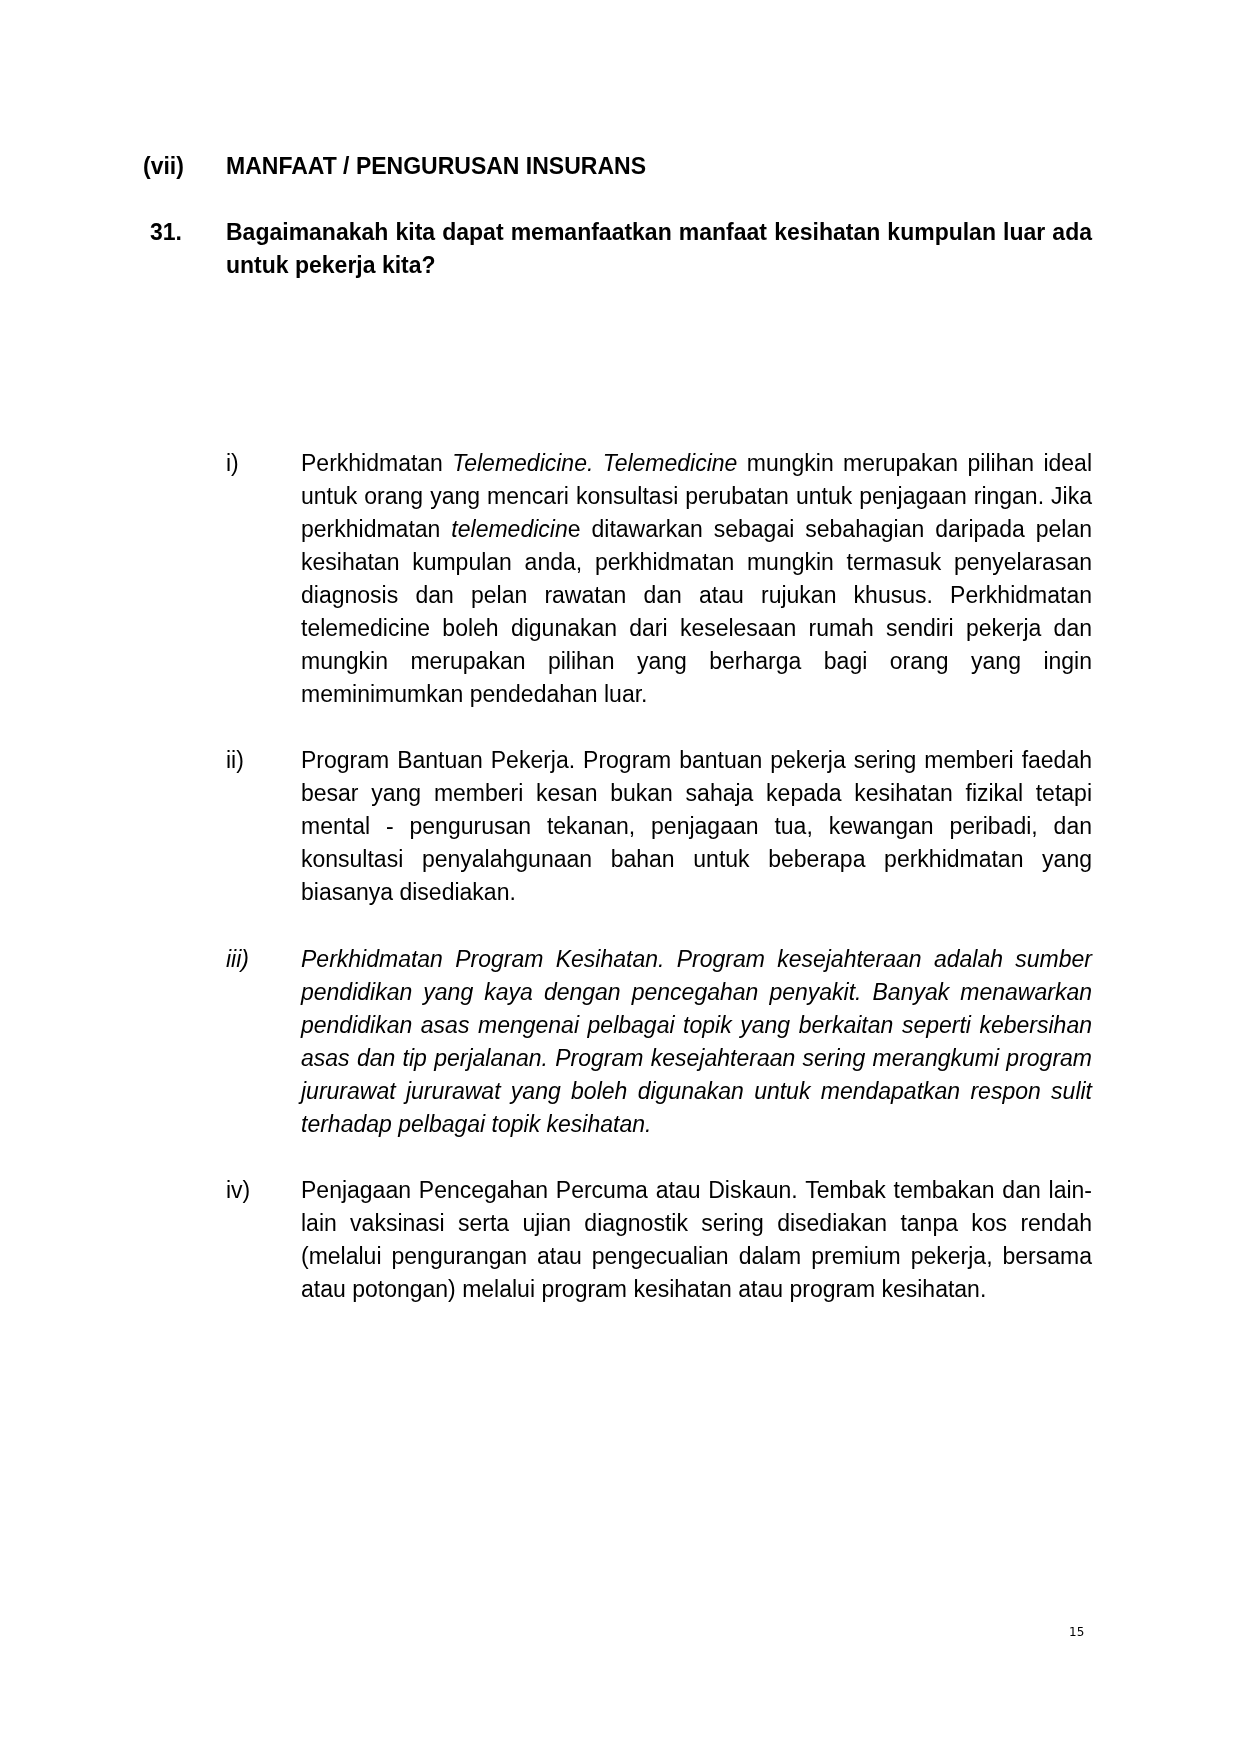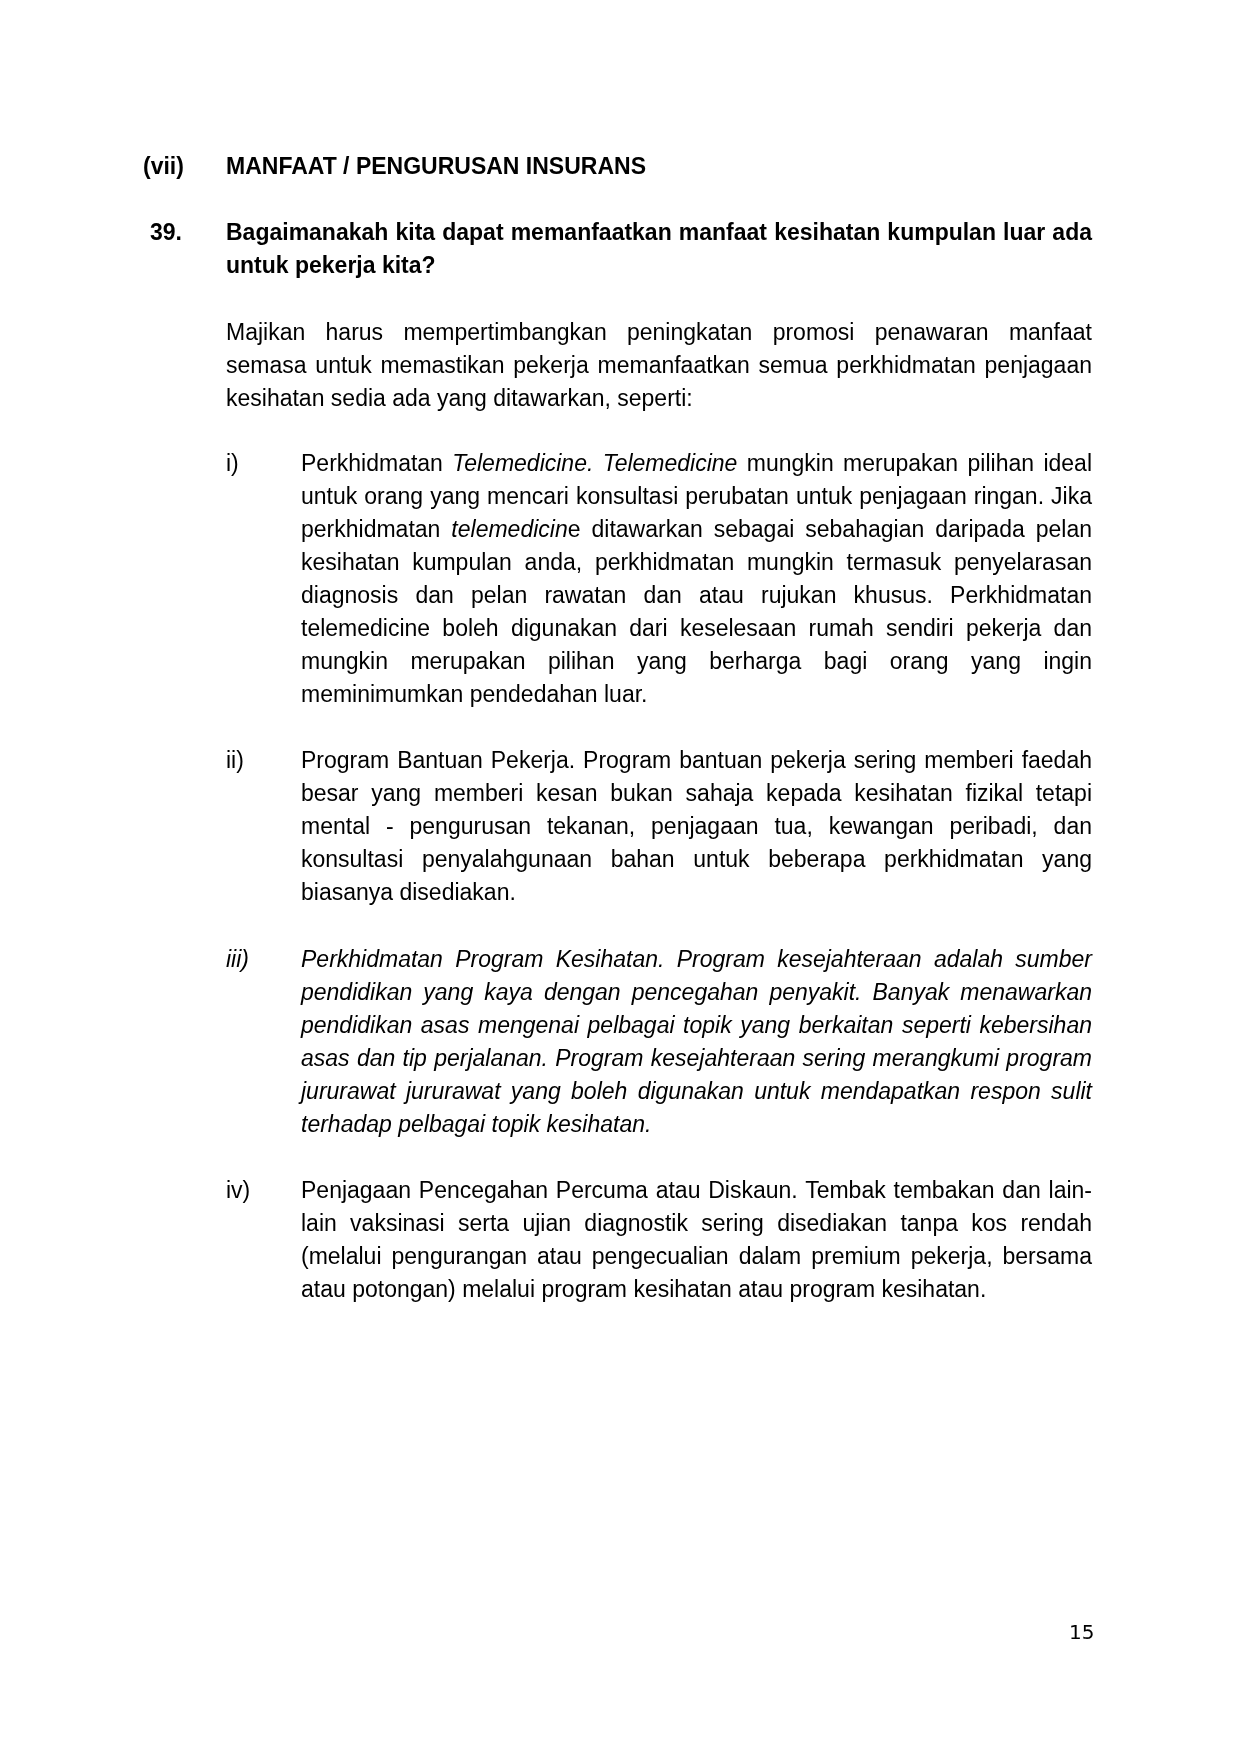--- a/index.html
+++ b/index.html
@@ -82,39 +82,38 @@
       text-align: justify;
     }
     .item-1 { margin-bottom: 33px; }
     .item-2 { margin-bottom: 34px; }
     .item-3 { margin-bottom: 33px; font-style: italic; }
     .page-number {
       position: absolute;
       left: 1069px;
       top: 1620px;
       font-family: "DejaVu Sans", sans-serif;
-      font-size: 20px;
+      font-size: 12px;
       line-height: 24px;
     }
   </style>
 </head>
 <body>
 
 <div class="page">
 
   <div class="section-heading">
     <span class="num">(vii)</span><span>MANFAAT / PENGURUSAN INSURANS</span>
   </div>
 
   <div class="question">
-    <span class="num">39.</span>
+    <span class="num">31.</span>
     <div class="text">Bagaimanakah kita dapat memanfaatkan manfaat kesihatan kumpulan luar ada untuk pekerja kita?</div>
   </div>
 
-  <div class="intro">Majikan harus mempertimbangkan peningkatan promosi penawaran manfaat semasa untuk memastikan pekerja memanfaatkan semua perkhidmatan penjagaan kesihatan sedia ada yang ditawarkan, seperti:</div>
 
   <div class="items">
 
     <div class="item item-1">
       <span class="marker">i)</span>
       <div class="body"><span>Perkhidmatan </span><em>Telemedicine. Telemedicine</em><span> mungkin merupakan pilihan ideal untuk orang yang mencari konsultasi perubatan untuk penjagaan ringan. Jika perkhidmatan </span><em>telemedicin</em><span>e ditawarkan sebagai sebahagian daripada pelan kesihatan kumpulan anda, perkhidmatan mungkin termasuk penyelarasan diagnosis dan pelan rawatan dan atau rujukan khusus. Perkhidmatan telemedicine boleh digunakan dari keselesaan rumah sendiri pekerja dan mungkin merupakan pilihan yang berharga bagi orang yang ingin meminimumkan pendedahan luar.</span></div>
     </div>
 
     <div class="item item-2">
       <span class="marker">ii)</span>

